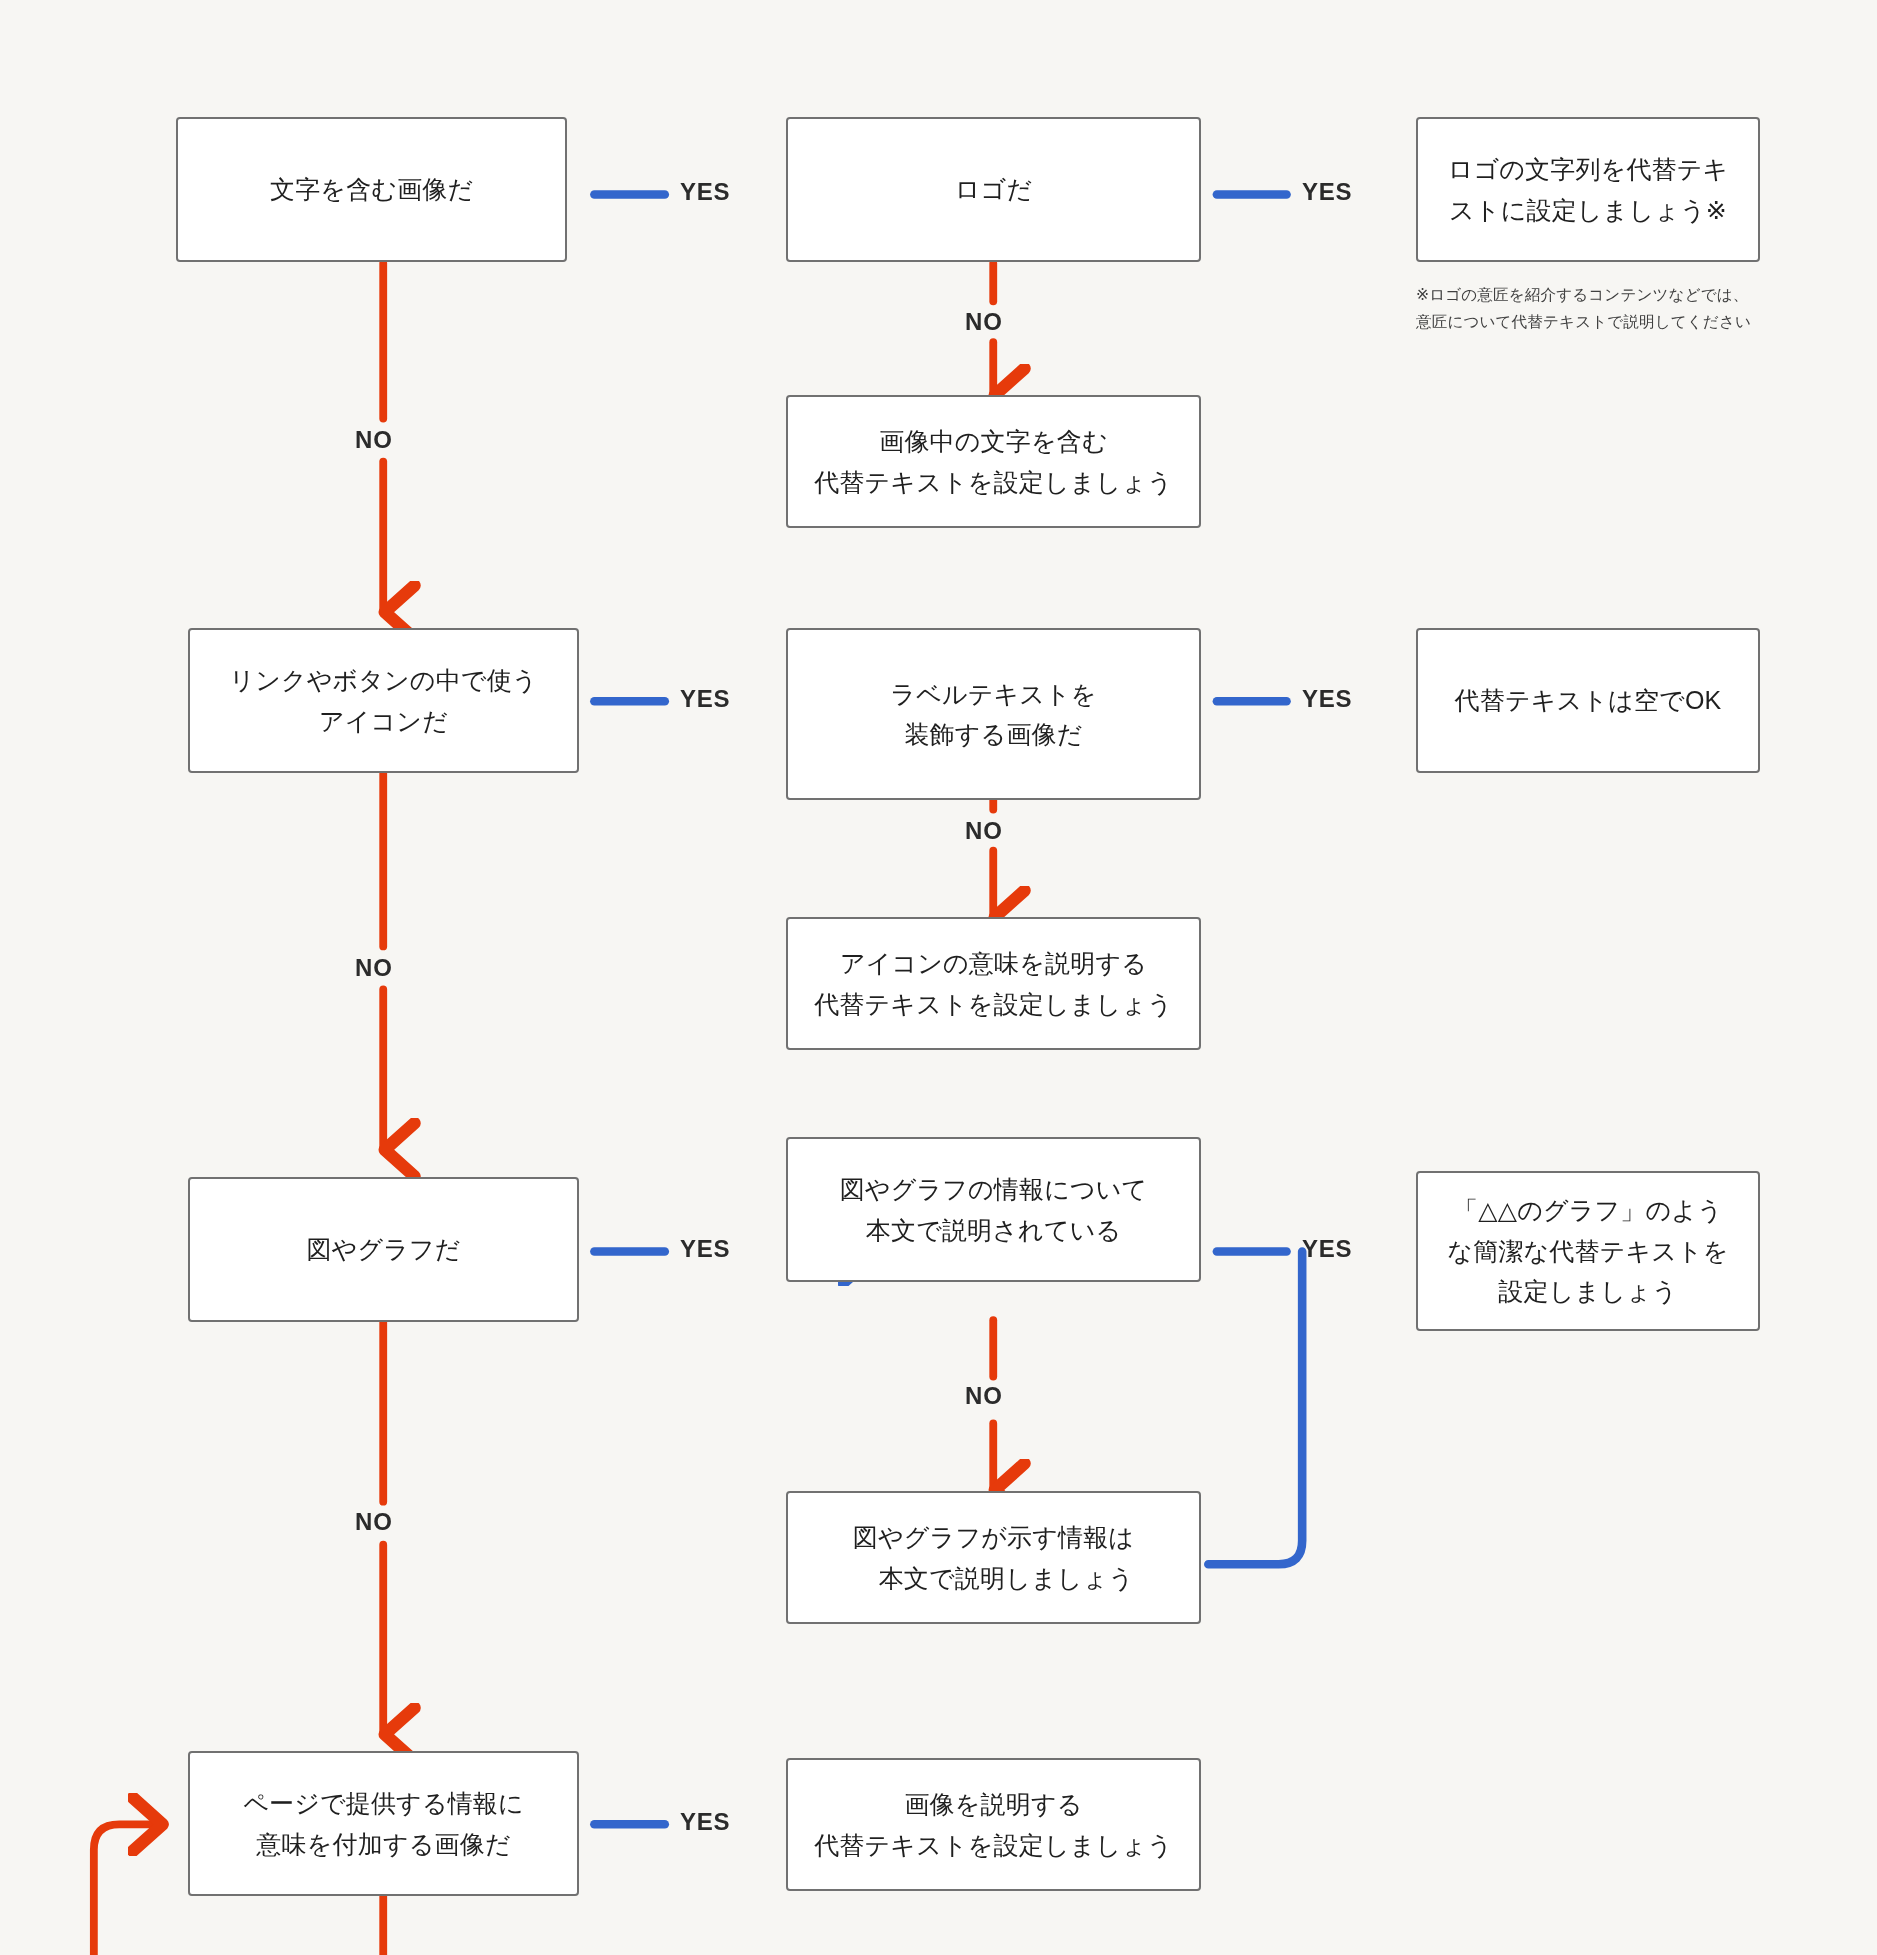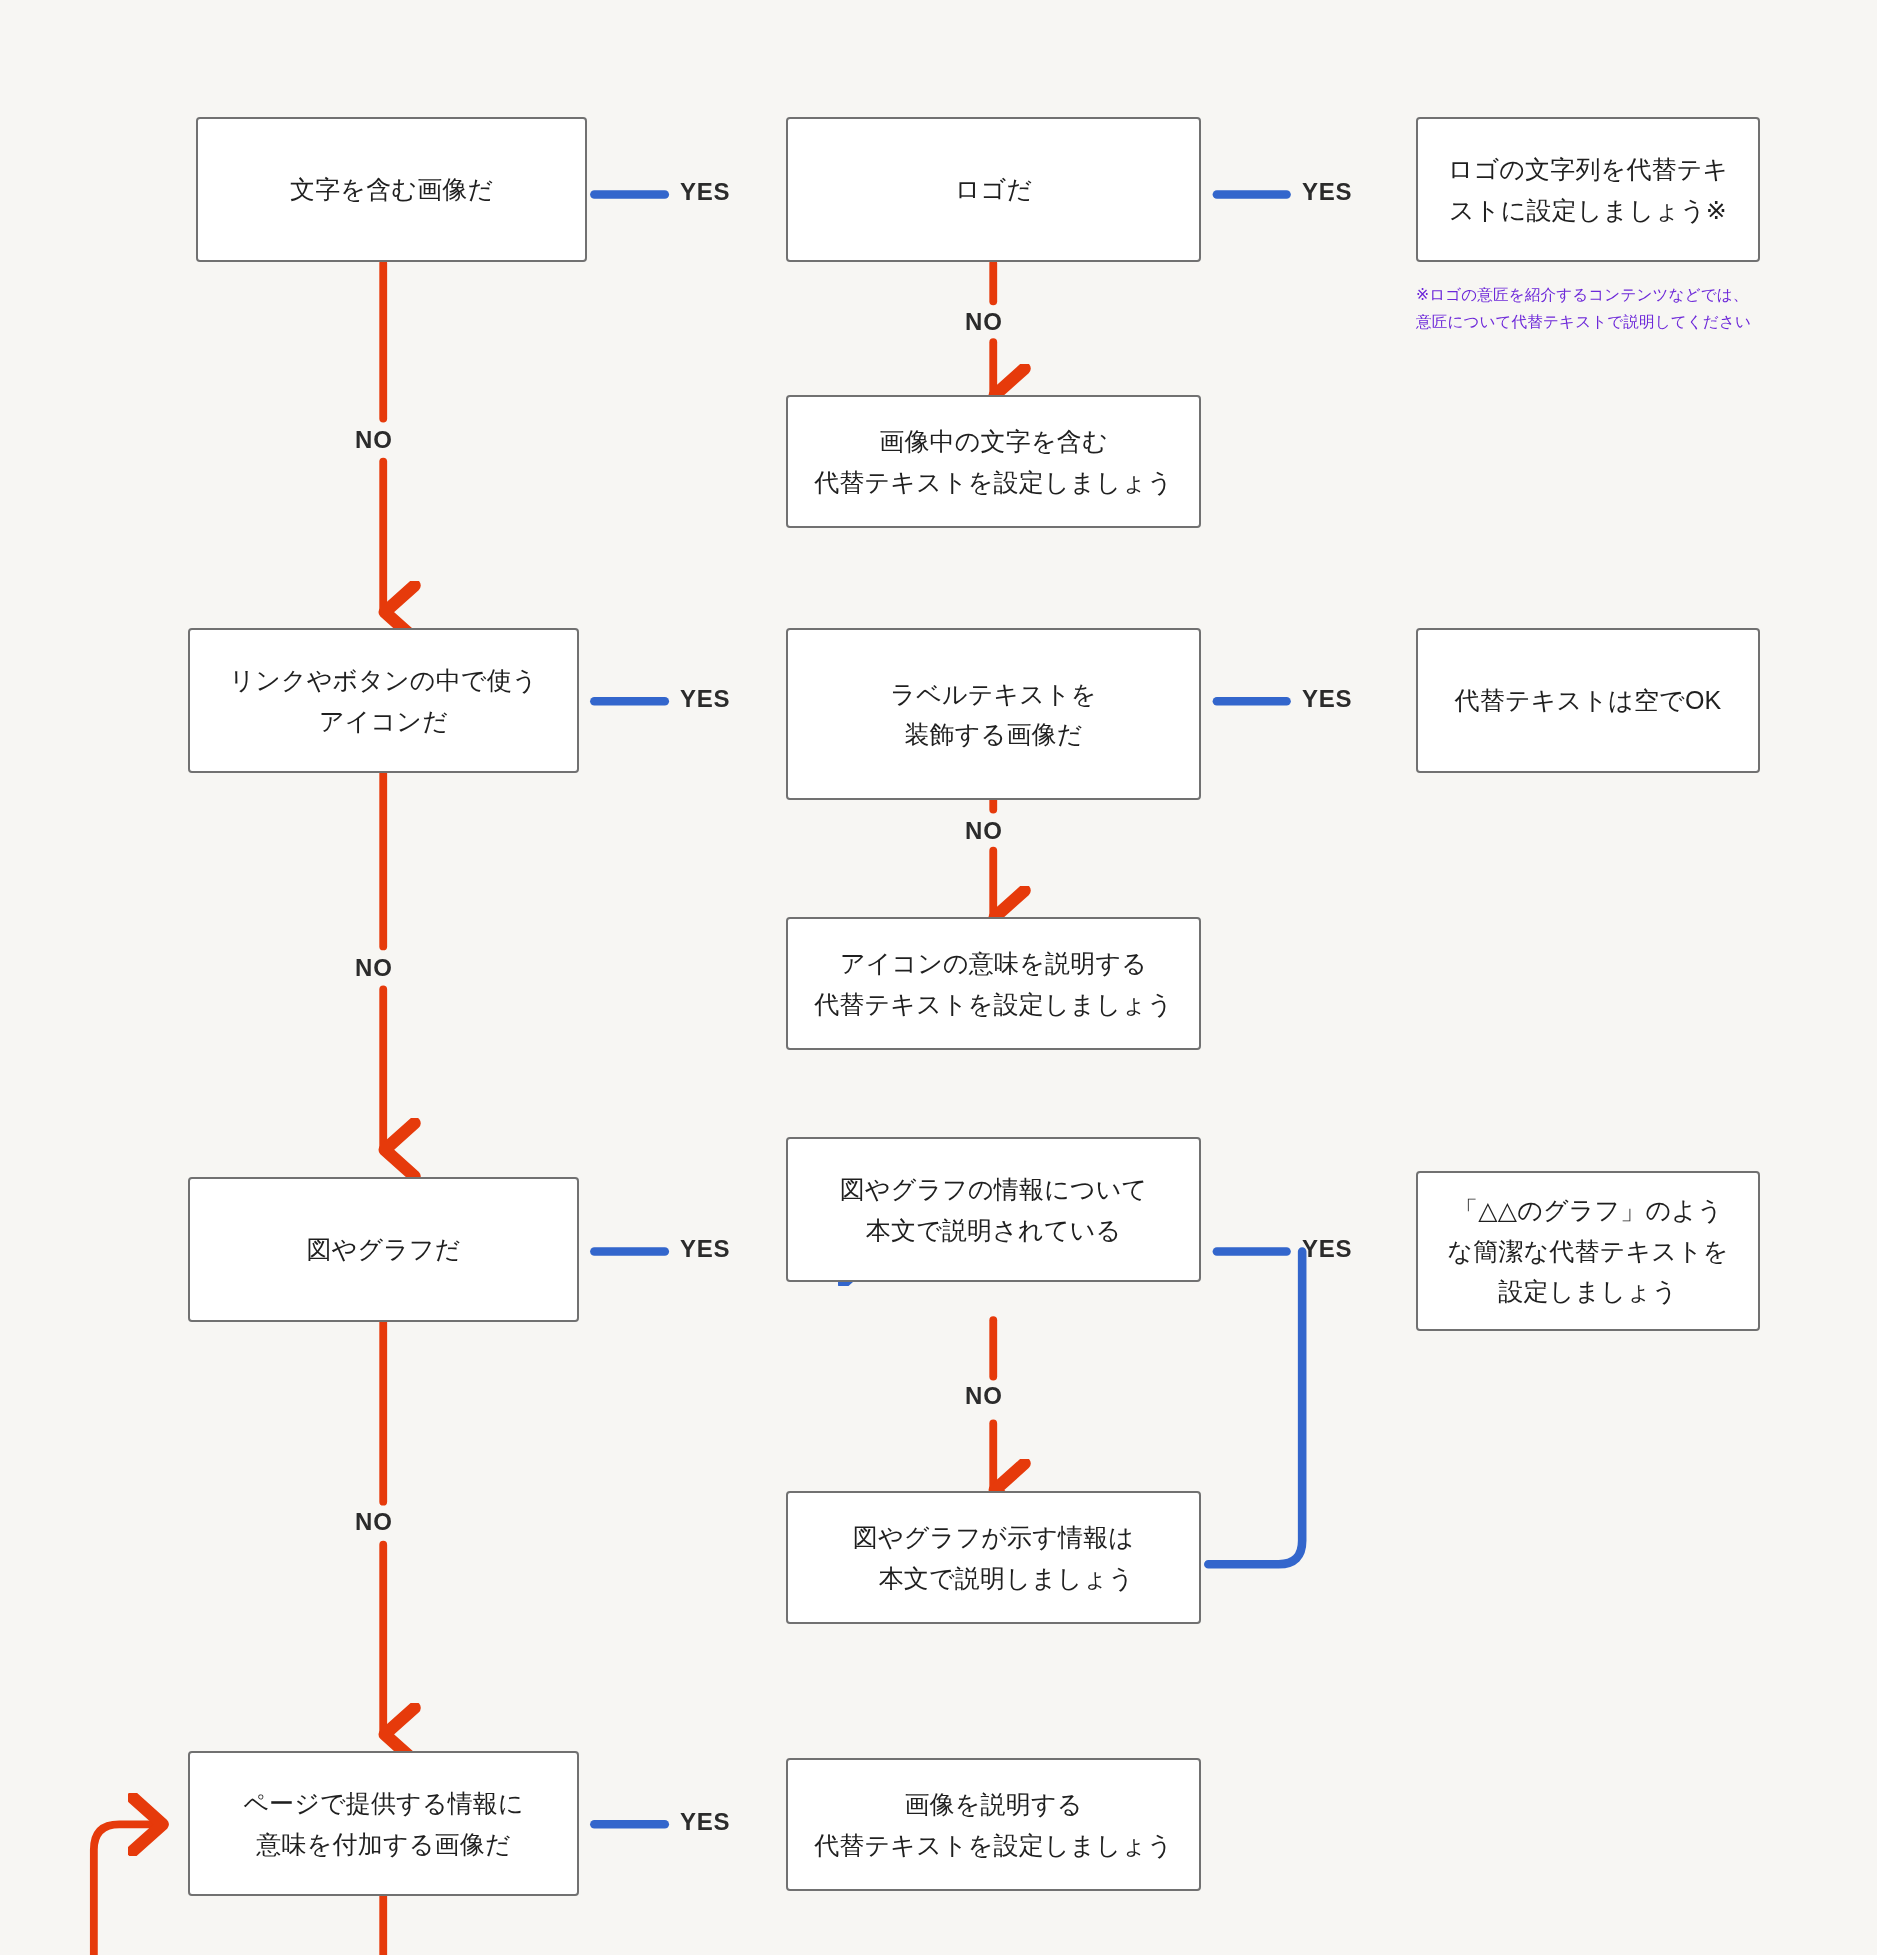--- a/index.html
+++ b/index.html
@@ -35,21 +35,21 @@
     font-size:24px;
     font-weight:bold;
     color:#2b2b2b;
     letter-spacing:0.8px;
     white-space:nowrap;
   }
   .note{
     position:absolute;
     font-size:15.6px;
     line-height:1.75;
-    color:#6d28d9;
+    color:#404040;
     white-space:pre-line;
     letter-spacing:0.1px;
   }
 </style>
 </head>
 <body>
 
 <div id="stage">
 
   <svg class="wires" viewBox="0 0 4800 6656">
@@ -112,21 +112,21 @@
       <line x1="980" y1="5150" x2="980" y2="5375" stroke="#e63a0b" stroke-width="20" marker-end="url(#mRedDown)"></line>
 
       <line x1="1520" y1="5595" x2="1700" y2="5595" stroke="#3366cc" stroke-width="22"></line>
       <line x1="2082" y1="5595" x2="2245" y2="5595" stroke="#3366cc" stroke-width="22" marker-end="url(#mBlueRight)"></line>
 
       <line x1="980" y1="5772" x2="980" y2="5905" stroke="#e63a0b" stroke-width="20"></line>
       <path d="M980,6010 L980,6215 Q980,6280 915,6280 L305,6280 Q240,6280 240,6215 L240,4730 Q240,4665 305,4665 L420,4665" stroke="#e63a0b" stroke-width="20" stroke-linejoin="round" marker-end="url(#mRedRight)"></path>
     </g>
   </svg>
 
-  <div class="node" style="left:196px;top:117px;width:391px;height:145px;padding-left:12px;">
+  <div class="node" style="left:176px;top:117px;width:391px;height:145px;padding-left:12px;">
     <span class="txt">文字を含む画像だ</span>
   </div>
 
   <div class="node" style="left:786px;top:117px;width:415px;height:145px;">
     <span class="txt">ロゴだ</span>
   </div>
 
   <div class="node" style="left:1416px;top:117px;width:344px;height:145px;">
     <span class="txt">ロゴの文字列を代替テキ
 ストに設定しましょう※</span>

